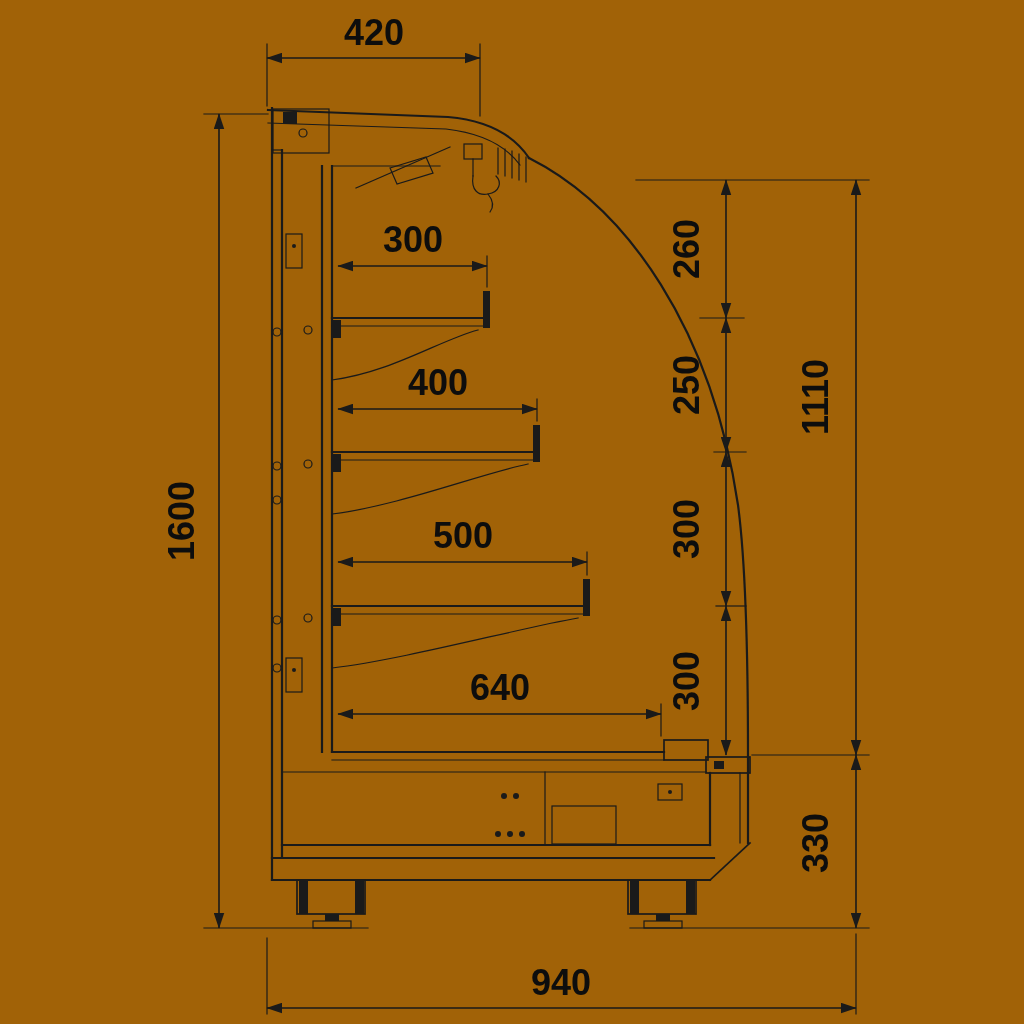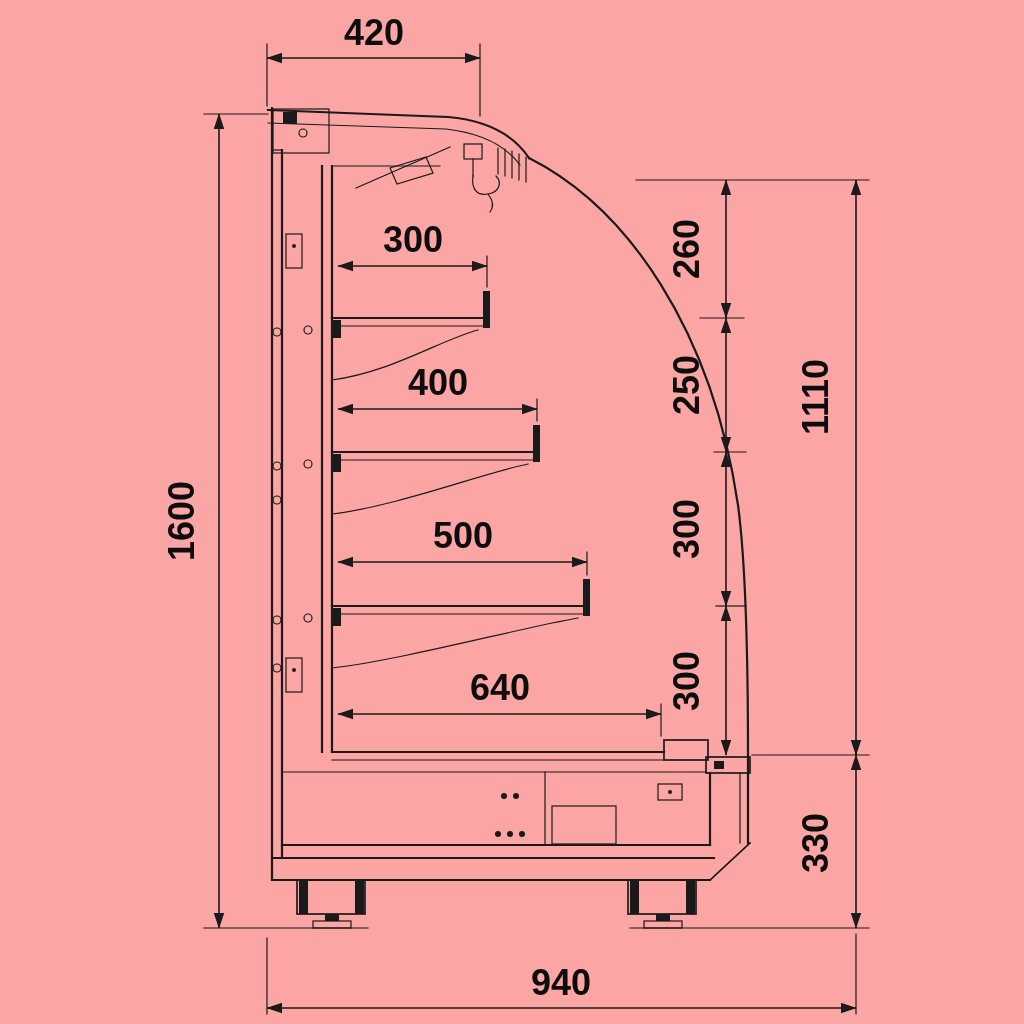--- a/index.html
+++ b/index.html
@@ -8,21 +8,21 @@
     background: #ffffff;
     width: 1024px;
     height: 1024px;
     overflow: hidden;
     font-family: "Liberation Sans", sans-serif;
   }
   .stage {
     position: relative;
     width: 1024px;
     height: 1024px;
-    background: #fca5a5;
+    background: #a16207;
   }
   svg { display: block; }
   .ln  { fill: none; stroke: #1a1a1a; stroke-width: 2.2; stroke-linecap: square; }
   .md  { fill: none; stroke: #1a1a1a; stroke-width: 1.7; stroke-linecap: square; }
   .tn  { fill: none; stroke: #1a1a1a; stroke-width: 1.2; stroke-linecap: square; }
   .dim { fill: none; stroke: #1a1a1a; stroke-width: 1.6; }
   .blk { fill: #1a1a1a; stroke: none; }
   .lbl {
     font-family: "Liberation Sans", sans-serif;
     font-weight: bold;

